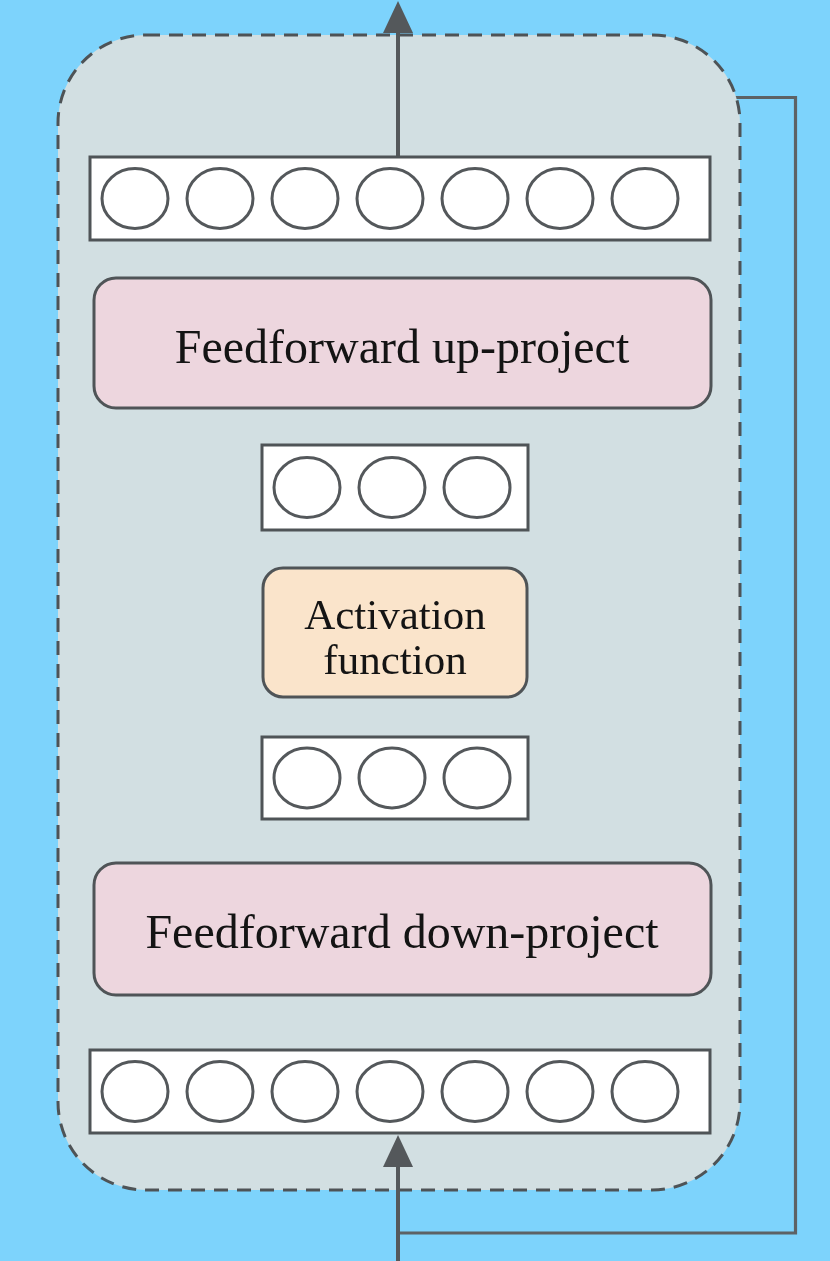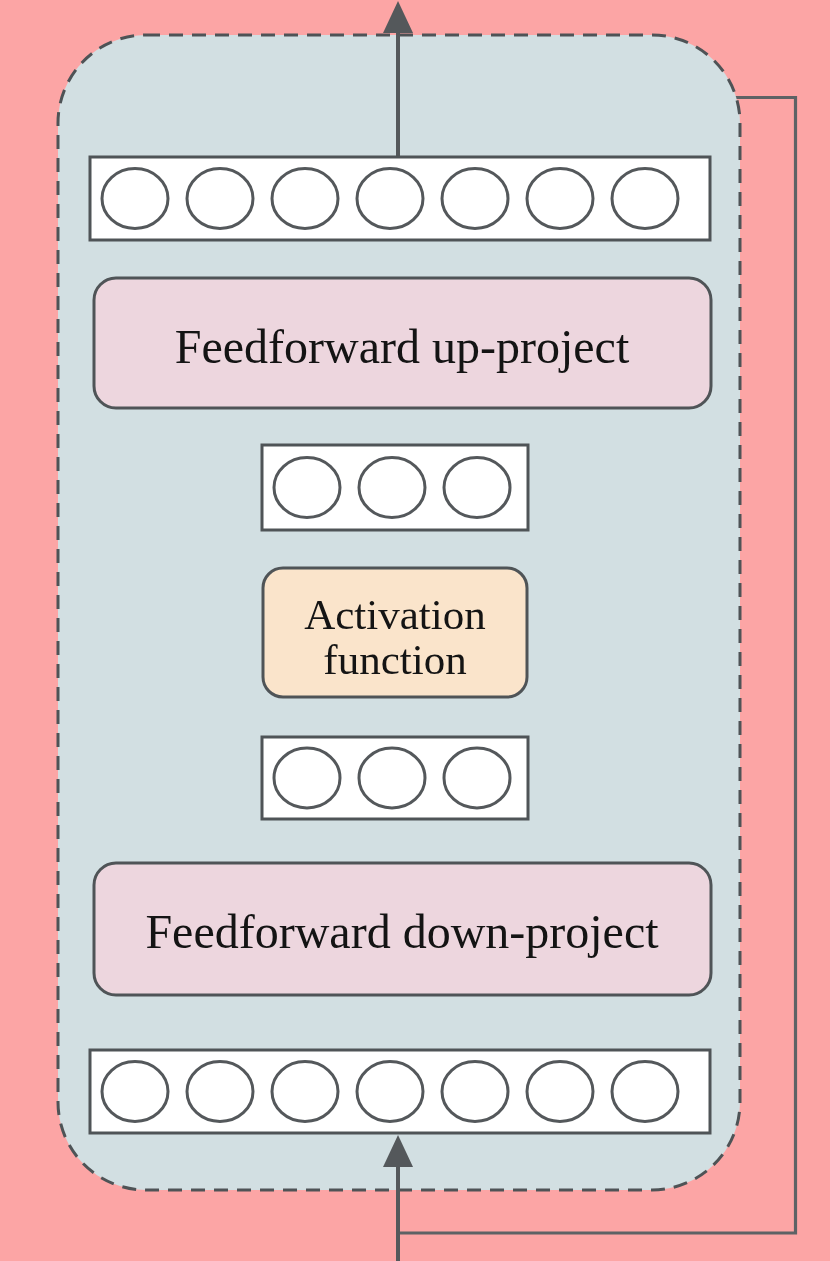--- a/index.html
+++ b/index.html
@@ -7,21 +7,21 @@
     padding: 0;
     background: #ffffff;
     width: 830px;
     height: 1261px;
     overflow: hidden;
   }
   .stage {
     position: relative;
     width: 830px;
     height: 1261px;
-    background: #fca5a5;
+    background: #7dd3fc;
   }
   svg { display: block; }
   .box-label {
     font-family: "Liberation Serif", "DejaVu Serif", serif;
     fill: #141414;
     text-anchor: middle;
   }
   .label-lg { font-size: 48px; }
   .label-md { font-size: 43px; }
   .shape-stroke { stroke: #4f5457; }

